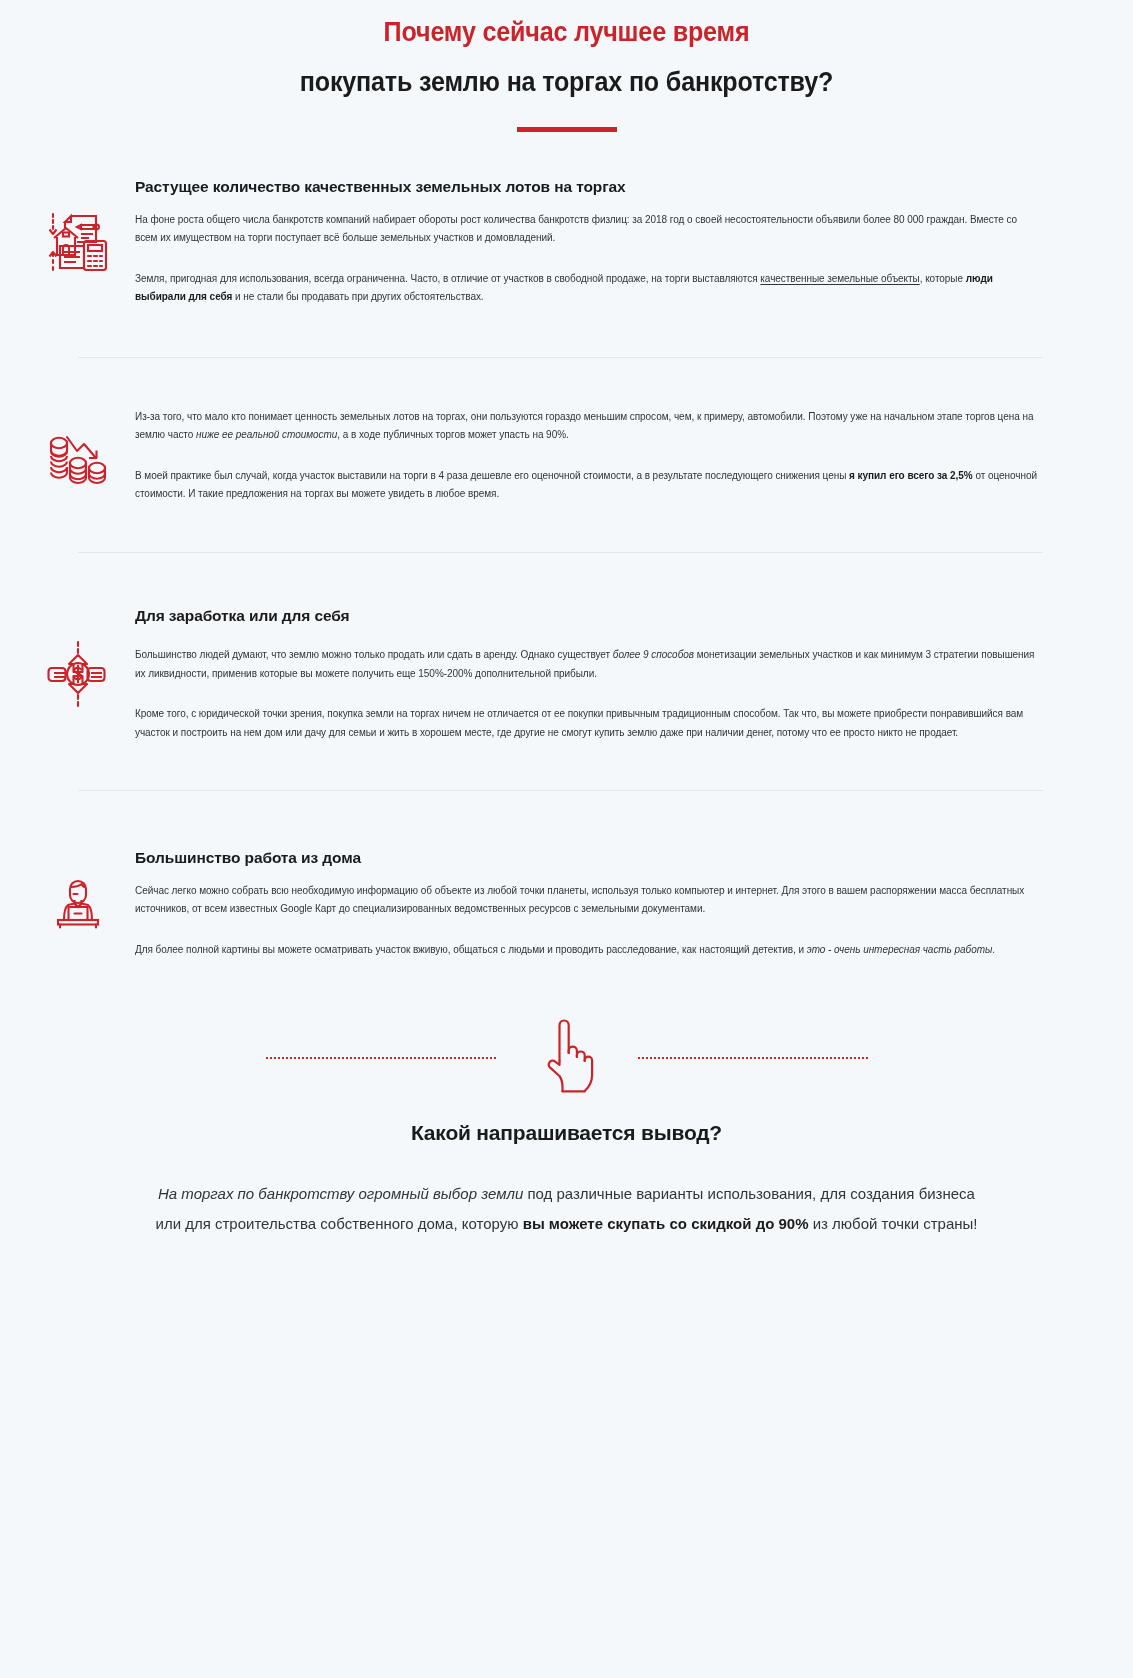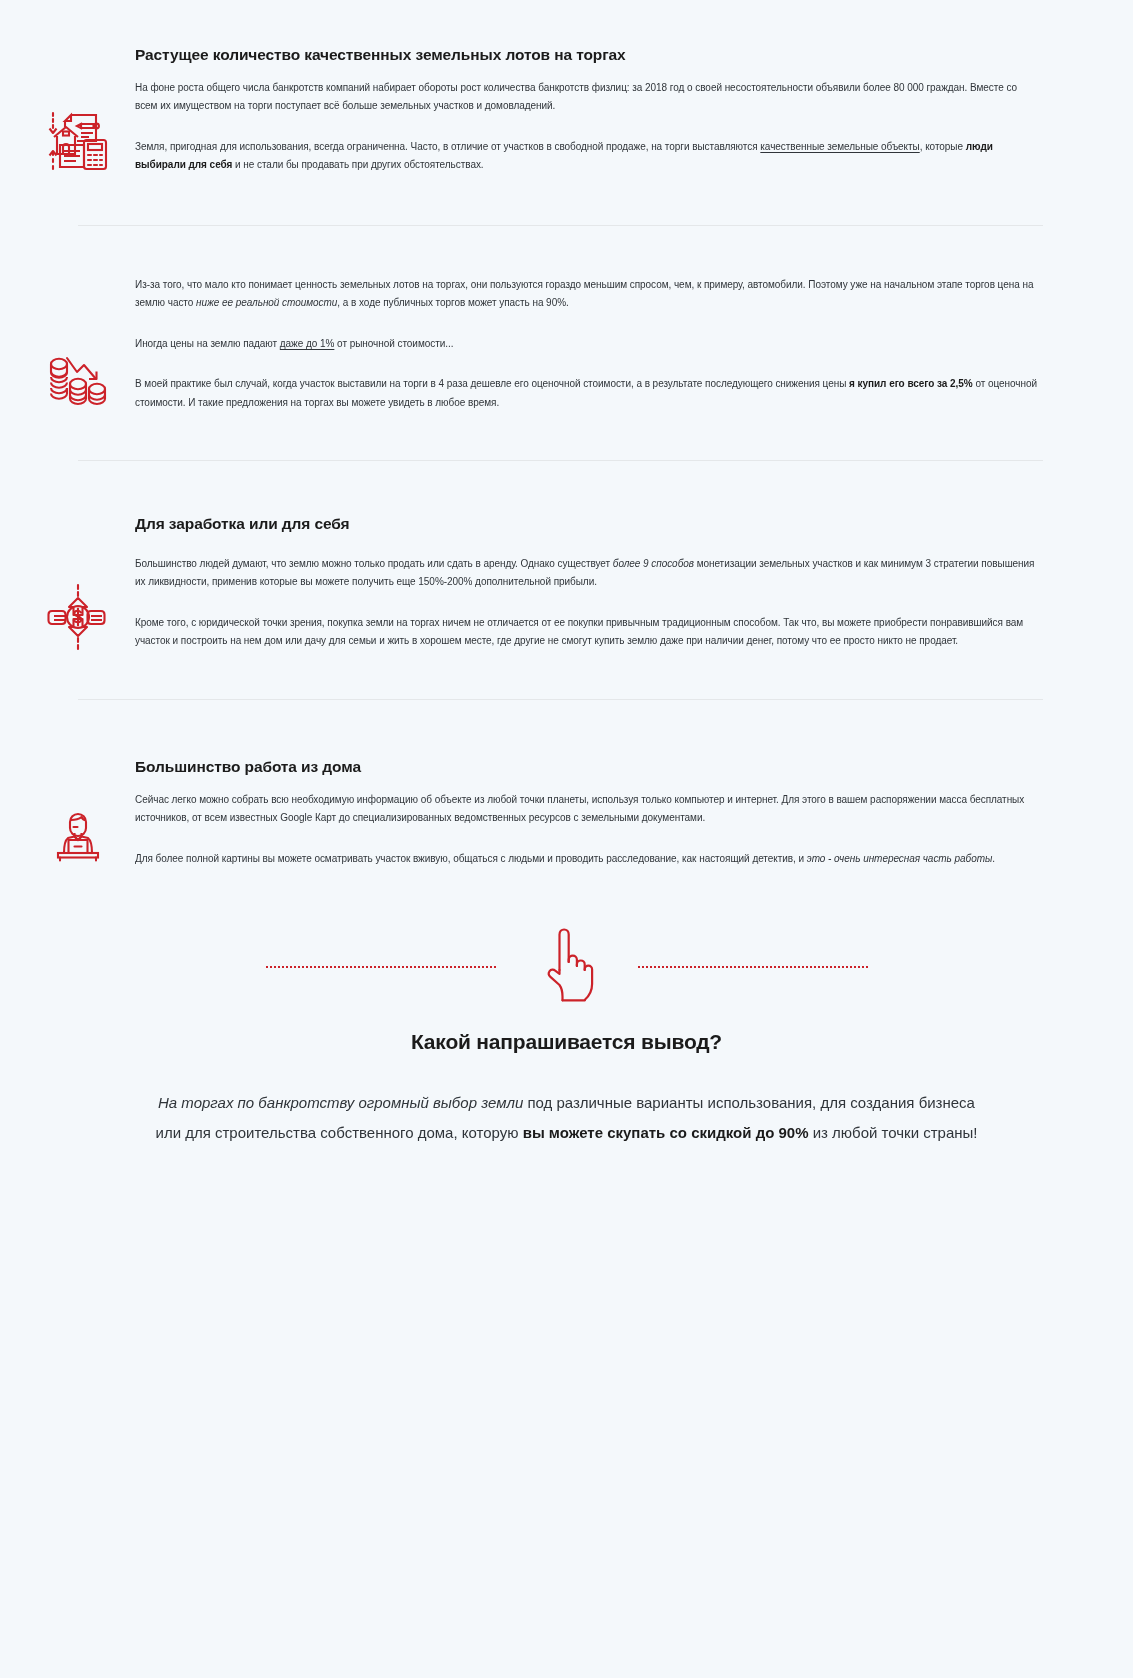--- a/index.html
+++ b/index.html
@@ -51,21 +51,21 @@
     background: #cc2229;
     margin: 26px auto 0 auto;
   }
 
   
   .sections {
     padding: 0 45px 0 20px;
   }
   .section {
     display: flex;
-    align-items: flex-end;
+    align-items: center;
     padding: 0 0 0 0;
   }
   .section-divider {
     height: 1px;
     background: #e4e7e9;
     margin: 0 45px 0 58px;
   }
   .icon-col {
     width: 115px;
     flex: 0 0 115px;
@@ -138,20 +138,25 @@
     line-height: 2;
     color: #30353a;
     margin: 34px 0 0 0;
   }
 </style>
 </head>
 <body>
 
 <div class="page">
 
+  <div class="header">
+    <h1 class="title-line1">Почему сейчас лучшее время</h1>
+    <h2 class="title-line2">покупать землю на торгах по банкротству?</h2>
+    <div class="title-rule"></div>
+  </div>
 
   <div class="sections">
 
     <div class="sec-space-1"></div>
 
     <div class="section">
       <div class="icon-col">
         <span>
           <svg width="68" height="68" viewBox="0 0 68 68" fill="none" stroke="#cc2229" stroke-width="2.1">
 
@@ -221,21 +226,20 @@
 
             <ellipse cx="53" cy="45" rx="8" ry="5.2"></ellipse>
             <path d="M45 45v9.8c0 2.9 3.6 5.2 8 5.2s8-2.3 8-5.2V45"></path>
             <path d="M45 50.5c0 2.9 3.6 5.2 8 5.2s8-2.3 8-5.2"></path>
           </svg>
         </span>
       </div>
       <div class="text-col">
         <div>
             <p class="body"><span>Из-за того, что мало кто понимает ценность земельных лотов на торгах, они пользуются гораздо меньшим спросом, чем, к примеру, автомобили. Поэтому уже на начальном этапе торгов цена на землю часто </span><span class="i">ниже ее реальной стоимости</span><span>, а в ходе публичных торгов может упасть на 90%.</span></p>
-            <p class="body"><span>Иногда цены на землю падают </span><span class="u">даже до 1%</span><span> от рыночной стоимости...</span></p>
             <p class="body"><span>В моей практике был случай, когда участок выставили на торги в 4 раза дешевле его оценочной стоимости, а в результате последующего снижения цены </span><span class="b">я купил его всего за 2,5%</span><span> от оценочной стоимости. И такие предложения на торгах вы можете увидеть в любое время.</span></p>
           </div>
       </div>
     </div>
 
     <div style="height:48px"></div>
     <div class="section-divider"></div>
     <div style="height:50px"></div>
 
     <div class="section">

